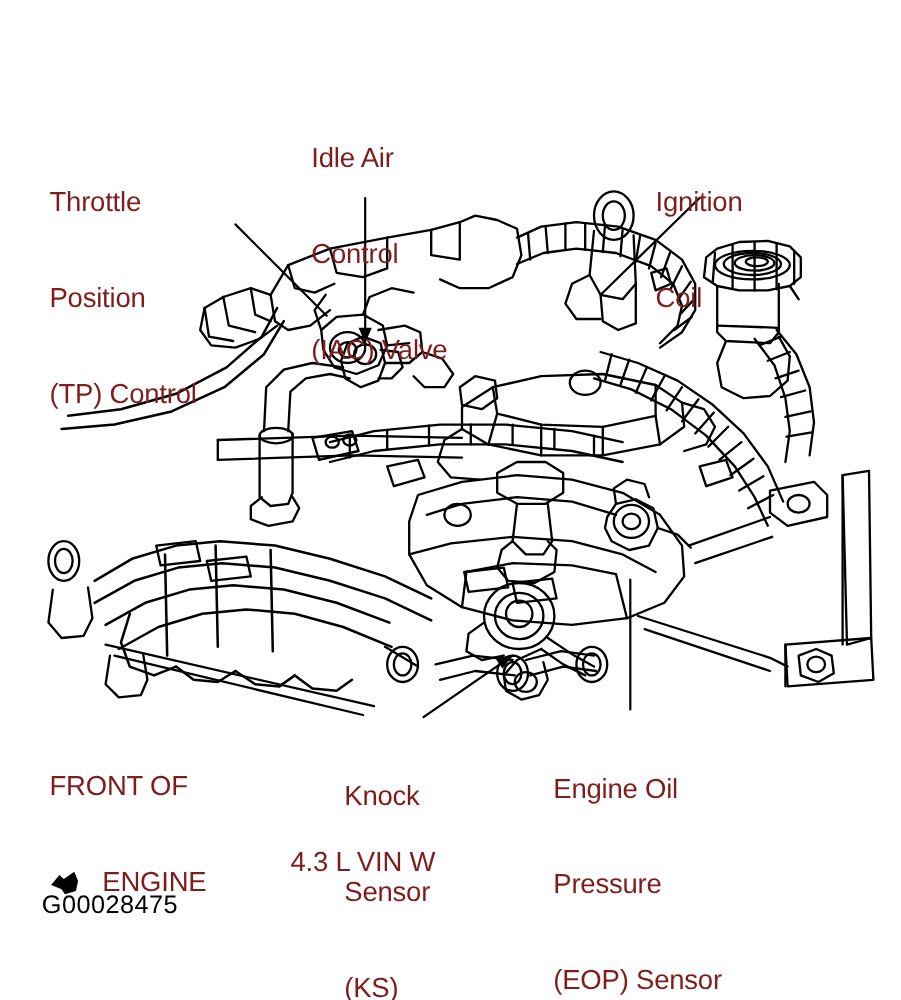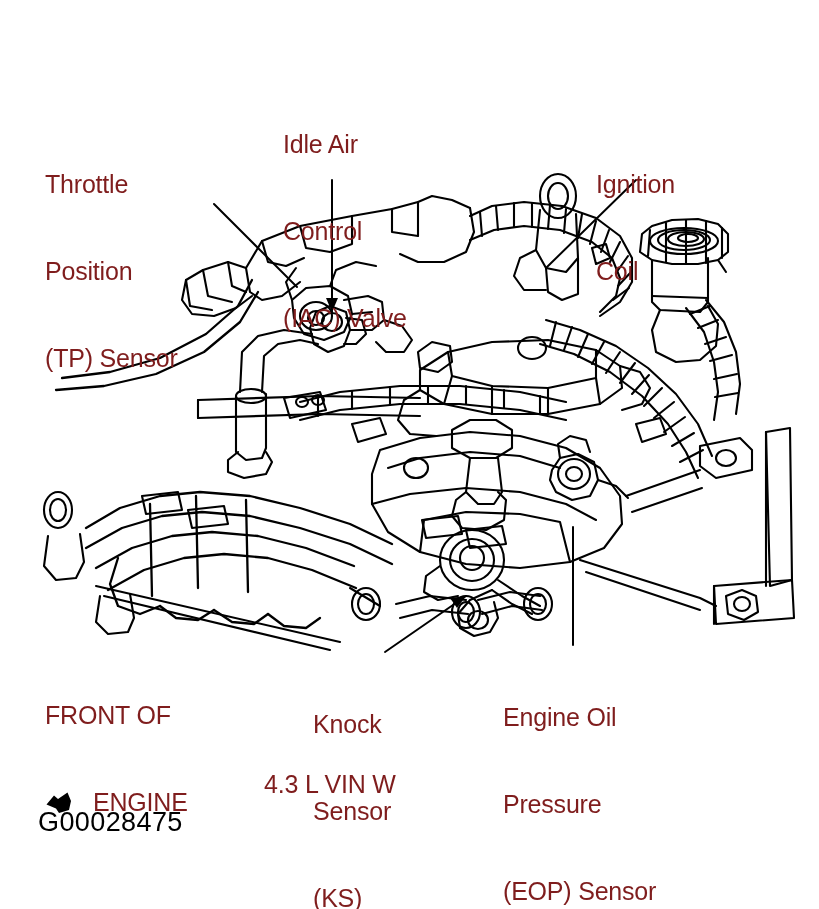--- a/index.html
+++ b/index.html
@@ -41,21 +41,21 @@
   #callout-iac     { left: 283px; top: 72px;  }
   #callout-coil    { left: 596px; top: 112px; }
   #callout-front   { left: 45px;  top: 643px; }
   #callout-ks      { left: 313px; top: 652px; }
   #callout-eop     { left: 503px; top: 645px; }
   #caption-engine  { left: 264px; top: 770px; }
   #figure-id {
     position: absolute;
     left: 38px;
     top: 810px;
-    font-size: 27px;
+    font-size: 23px;
     line-height: 24px;
     letter-spacing: 0.4px;
   }
   #callout-front .front-row {
     display: flex;
     align-items: center;
     gap: 18px;
   }
   .arrow-glyph {
     display: inline-block;
@@ -333,21 +333,21 @@
         <path d="M714 379 L737 374"></path>
         <path d="M715 397 L738 393"></path>
       </g>
 
     </g>
   </svg>
 
   <div class="callout" id="callout-tp">
     <span class="callout-line">Throttle</span>
     <span class="callout-line">Position</span>
-    <span class="callout-line">(TP) Sensor</span>
+    <span class="callout-line">(TP) Control</span>
   </div>
 
   <div class="callout" id="callout-iac">
     <span class="callout-line">Idle Air</span>
     <span class="callout-line">Control</span>
     <span class="callout-line">(IAC) Valve</span>
   </div>
 
   <div class="callout" id="callout-coil">
     <span class="callout-line">Ignition</span>

